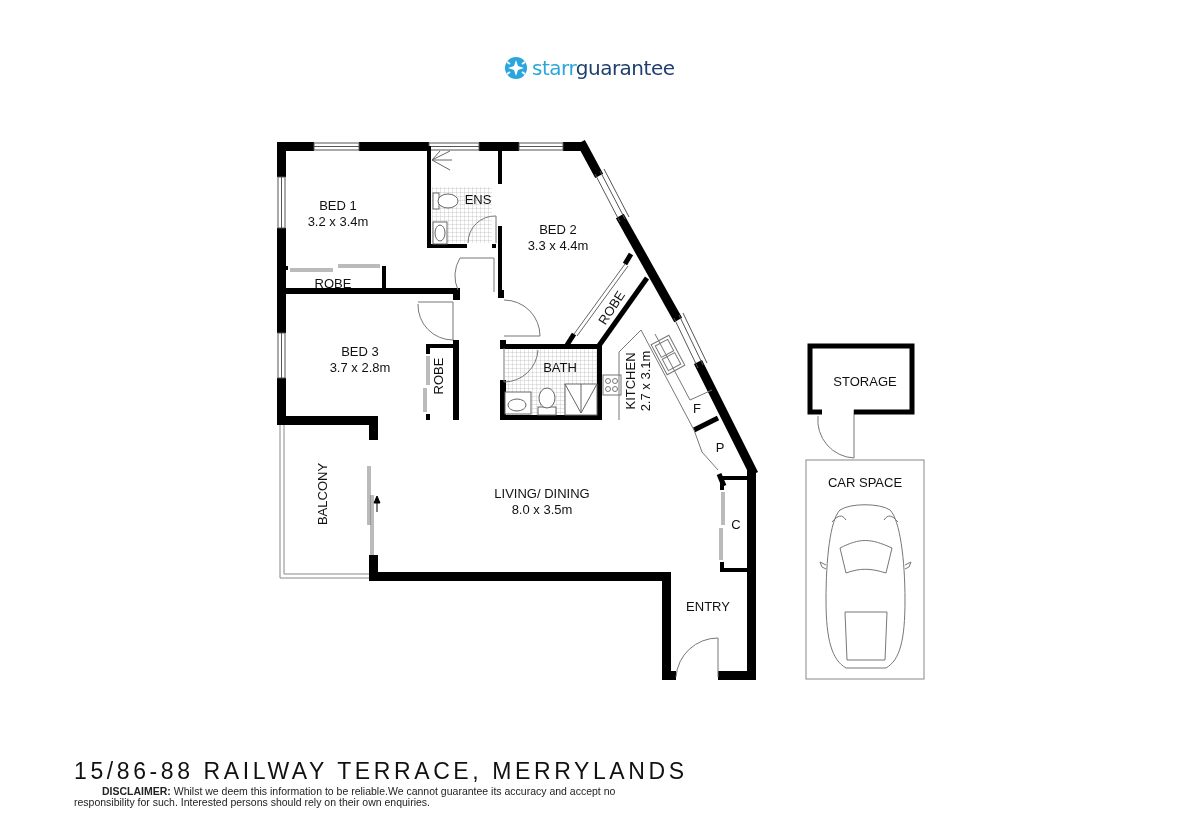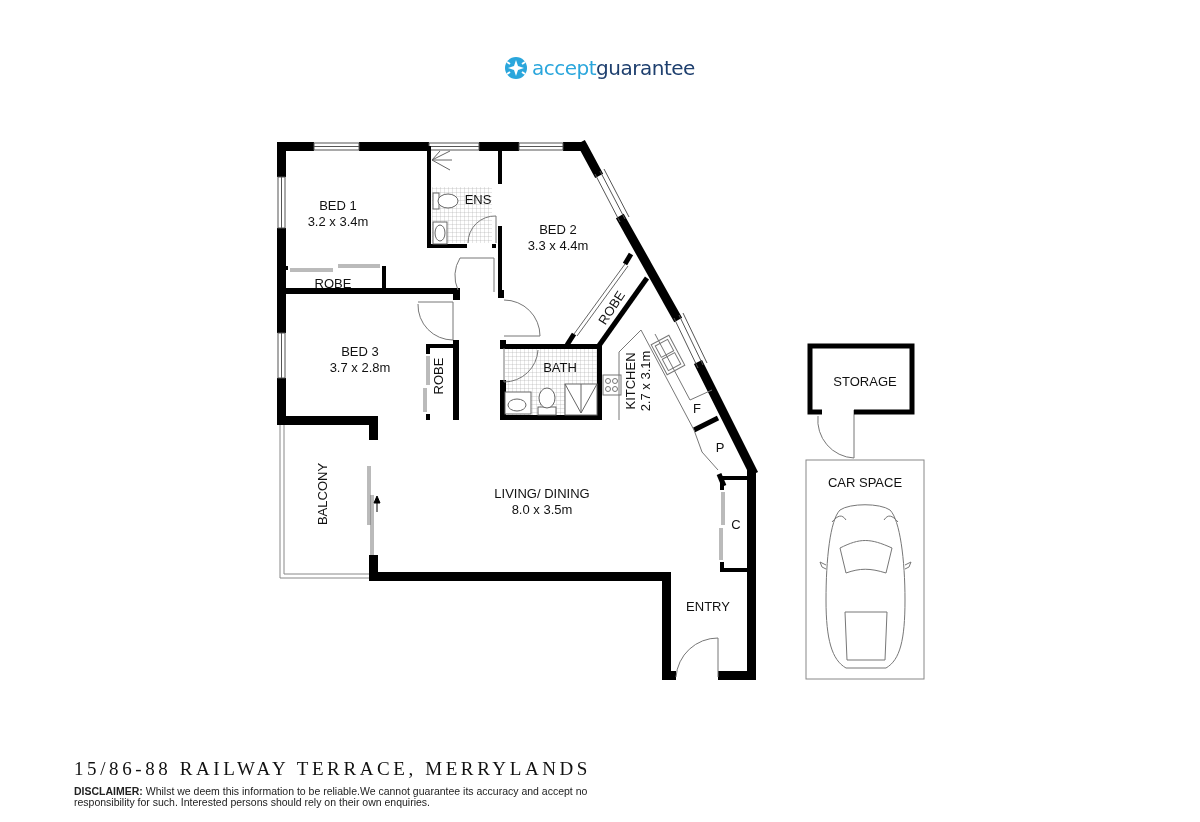--- a/index.html
+++ b/index.html
@@ -3,35 +3,35 @@
   <meta charset="utf-8">
   <style>
     html, body { margin: 0; padding: 0; background: #ffffff; }
     body { width: 1200px; height: 822px; position: relative; overflow: hidden; font-family: "Liberation Sans", sans-serif; }
     .logo { position: absolute; left: 504px; top: 53px; height: 30px; display: flex; align-items: center; }
     .logo-mark { width: 24px; height: 24px; margin-right: 4px; }
     .logo-text { font-family: "DejaVu Sans", sans-serif; font-size: 20px; letter-spacing: -0.5px; line-height: 24px; }
     .logo-text .a { color: #2aa6dc; }
     .logo-text .b { color: #1e3f6e; }
     .plan { position: absolute; left: 0; top: 0; }
-    .address { position: absolute; left: 74px; top: 758px; font-size: 19px; letter-spacing: 3.6px; color: #111; font-family: Liberation Serif, serif; font-weight: normal; white-space: nowrap; }
+    .address { position: absolute; left: 74px; top: 758px; font-size: 23px; letter-spacing: 3.6px; color: #111; font-family: Liberation Sans, sans-serif; font-weight: normal; white-space: nowrap; }
     .disclaimer { position: absolute; left: 74px; top: 786px; font-size: 10.5px; line-height: 11px; color: #222; width: 560px; }
-    .disclaimer b { font-weight: bold; }
+    .disclaimer b { font-weight: bold; margin-left: 28px; }
     .lbl { font-family: "Liberation Sans", sans-serif; fill: #111; }
   </style>
 </head>
 <body>
 
 <div class="logo">
   <svg class="logo-mark" viewBox="0 0 24 24">
     <circle cx="12" cy="12" r="11" fill="#2aa6dc"></circle>
     <path d="M12 4 L14 10 L20 12 L14 14 L12 20 L10 14 L4 12 L10 10 Z" fill="#ffffff"></path>
     <path d="M3 6 L6 8 M21 6 L18 8 M3 18 L6 16 M21 18 L18 16" stroke="#ffffff" stroke-width="2"></path>
   </svg>
-  <div class="logo-text"><span class="a">accept</span><span class="b">guarantee</span></div>
+  <div class="logo-text"><span class="a">starr</span><span class="b">guarantee</span></div>
 </div>
 
 <svg class="plan" width="1200" height="822" viewBox="0 0 1200 822">
   <defs>
     <pattern id="tile" width="4" height="4" patternUnits="userSpaceOnUse">
       <rect width="4" height="4" fill="#fff"></rect>
       <path d="M0 0 H4 M0 0 V4" stroke="#aaa" stroke-width="0.6"></path>
     </pattern>
   </defs>
 

